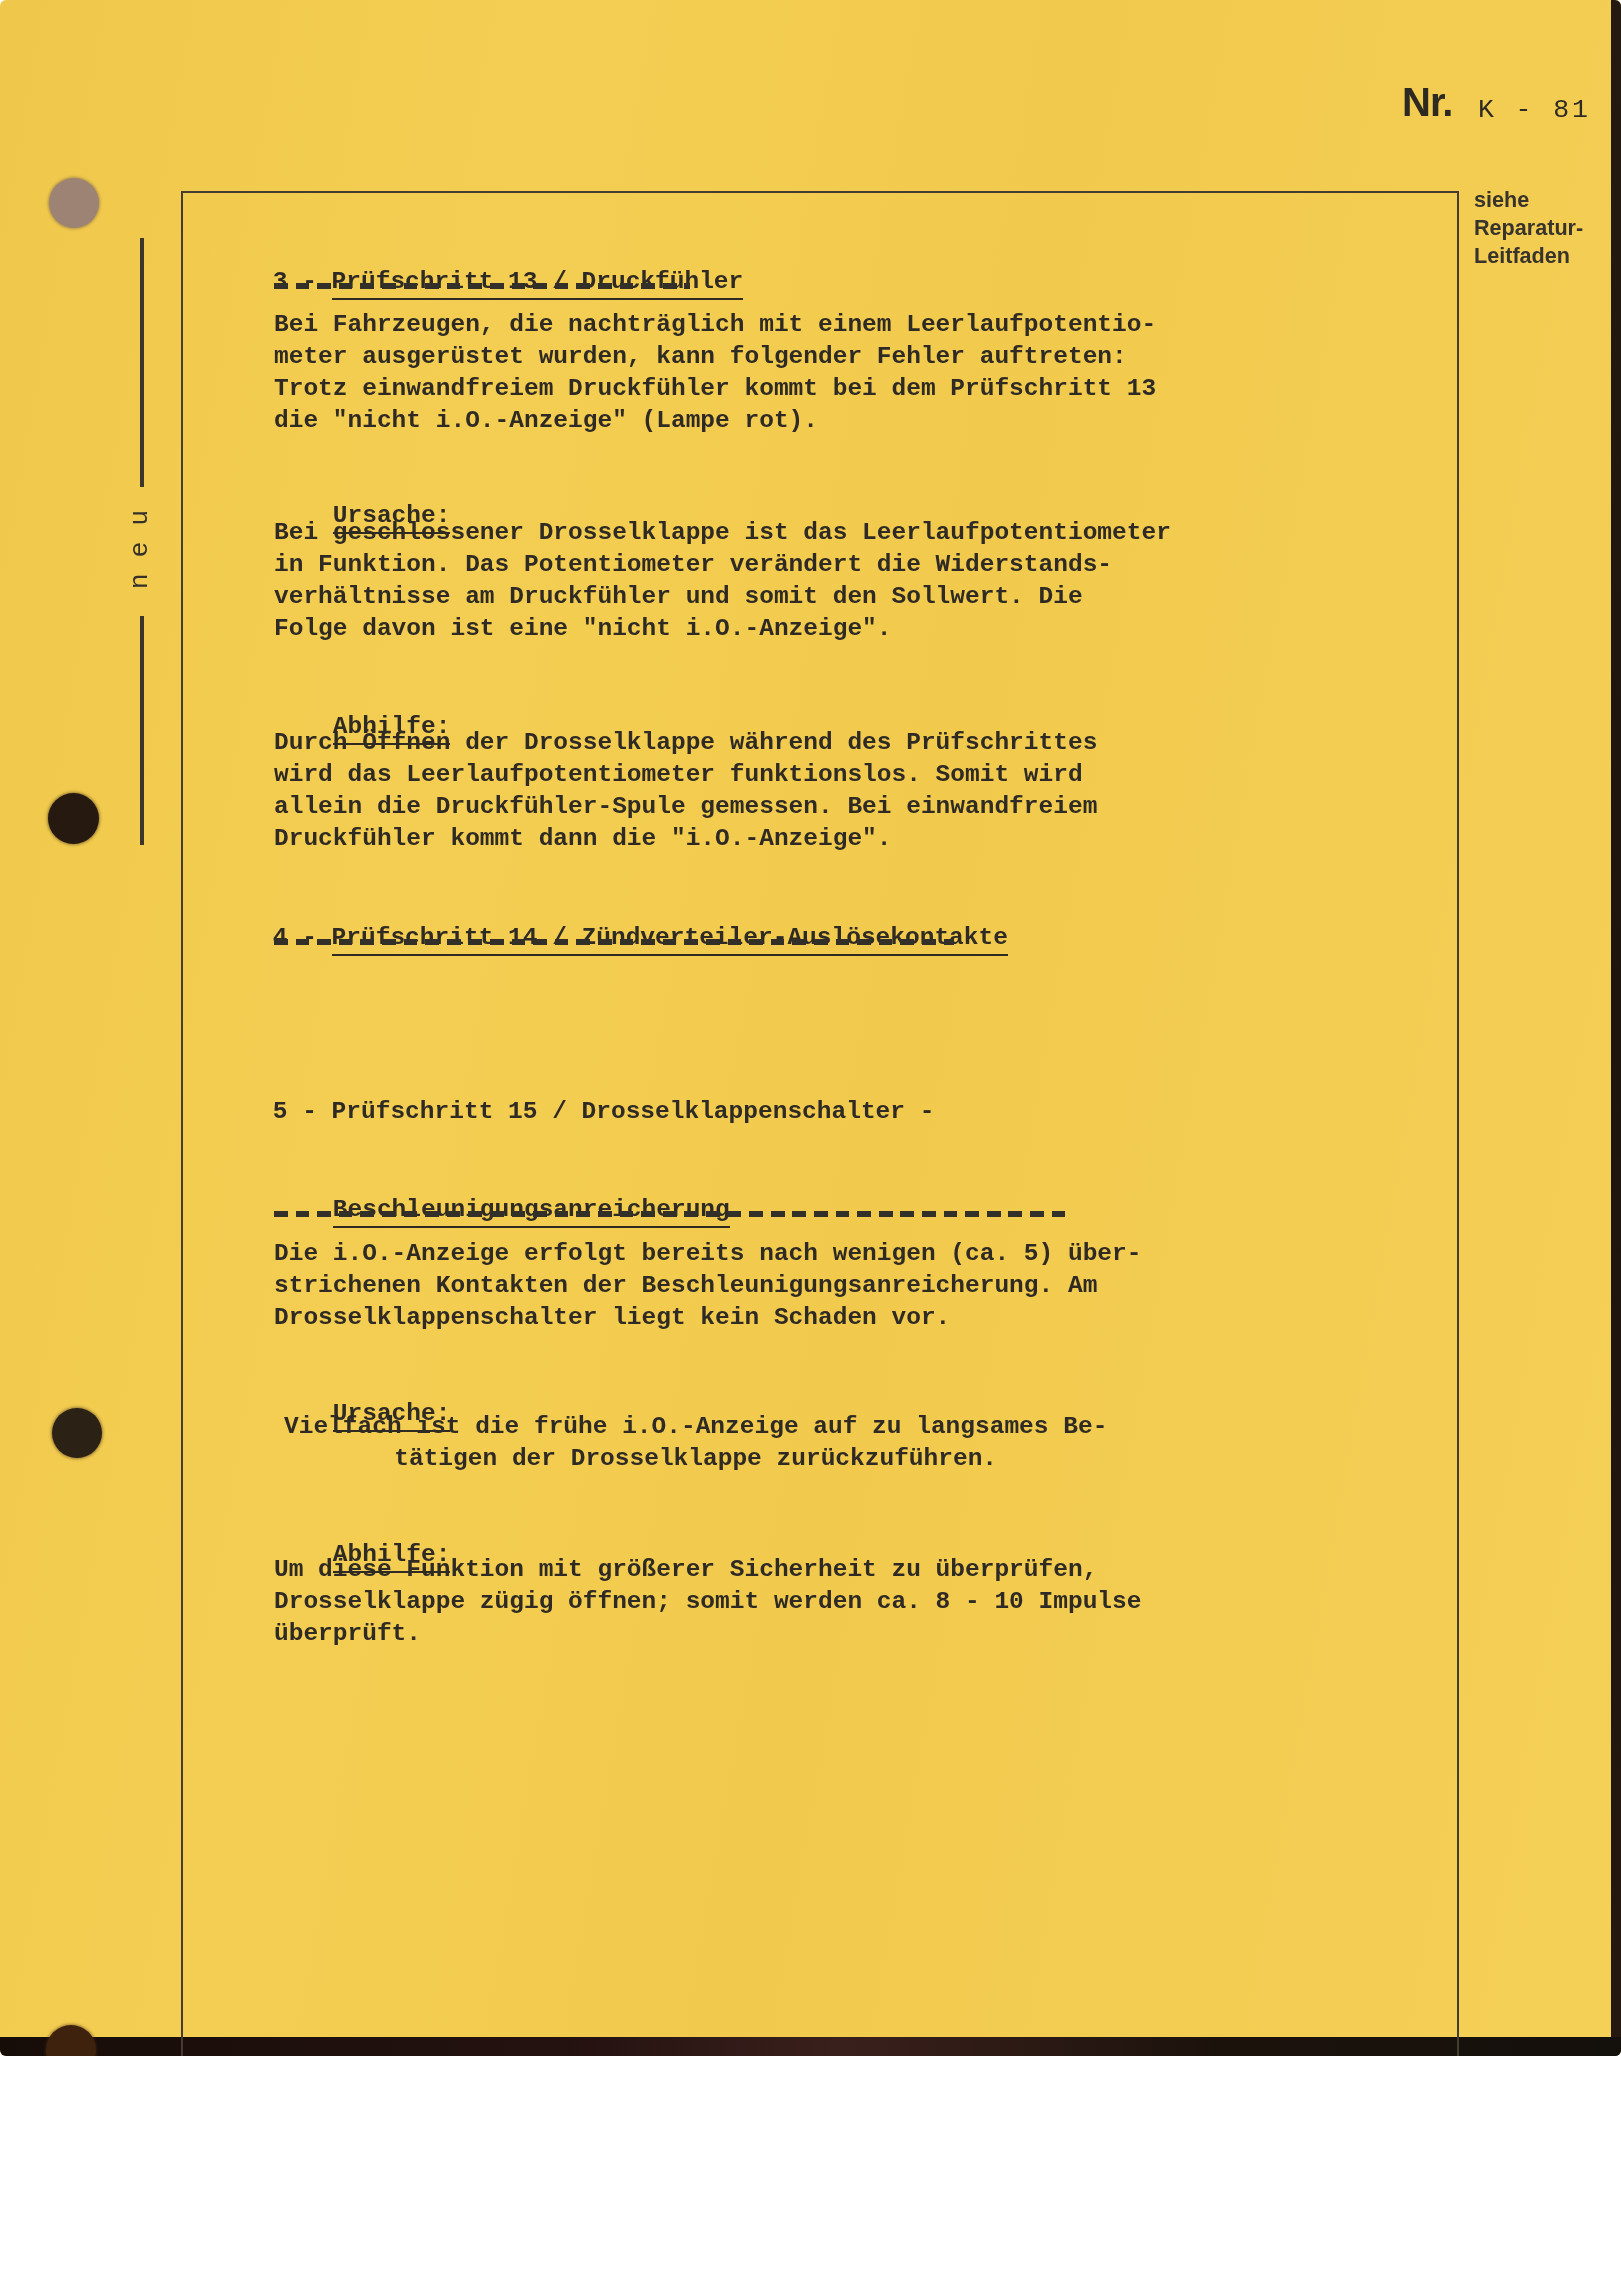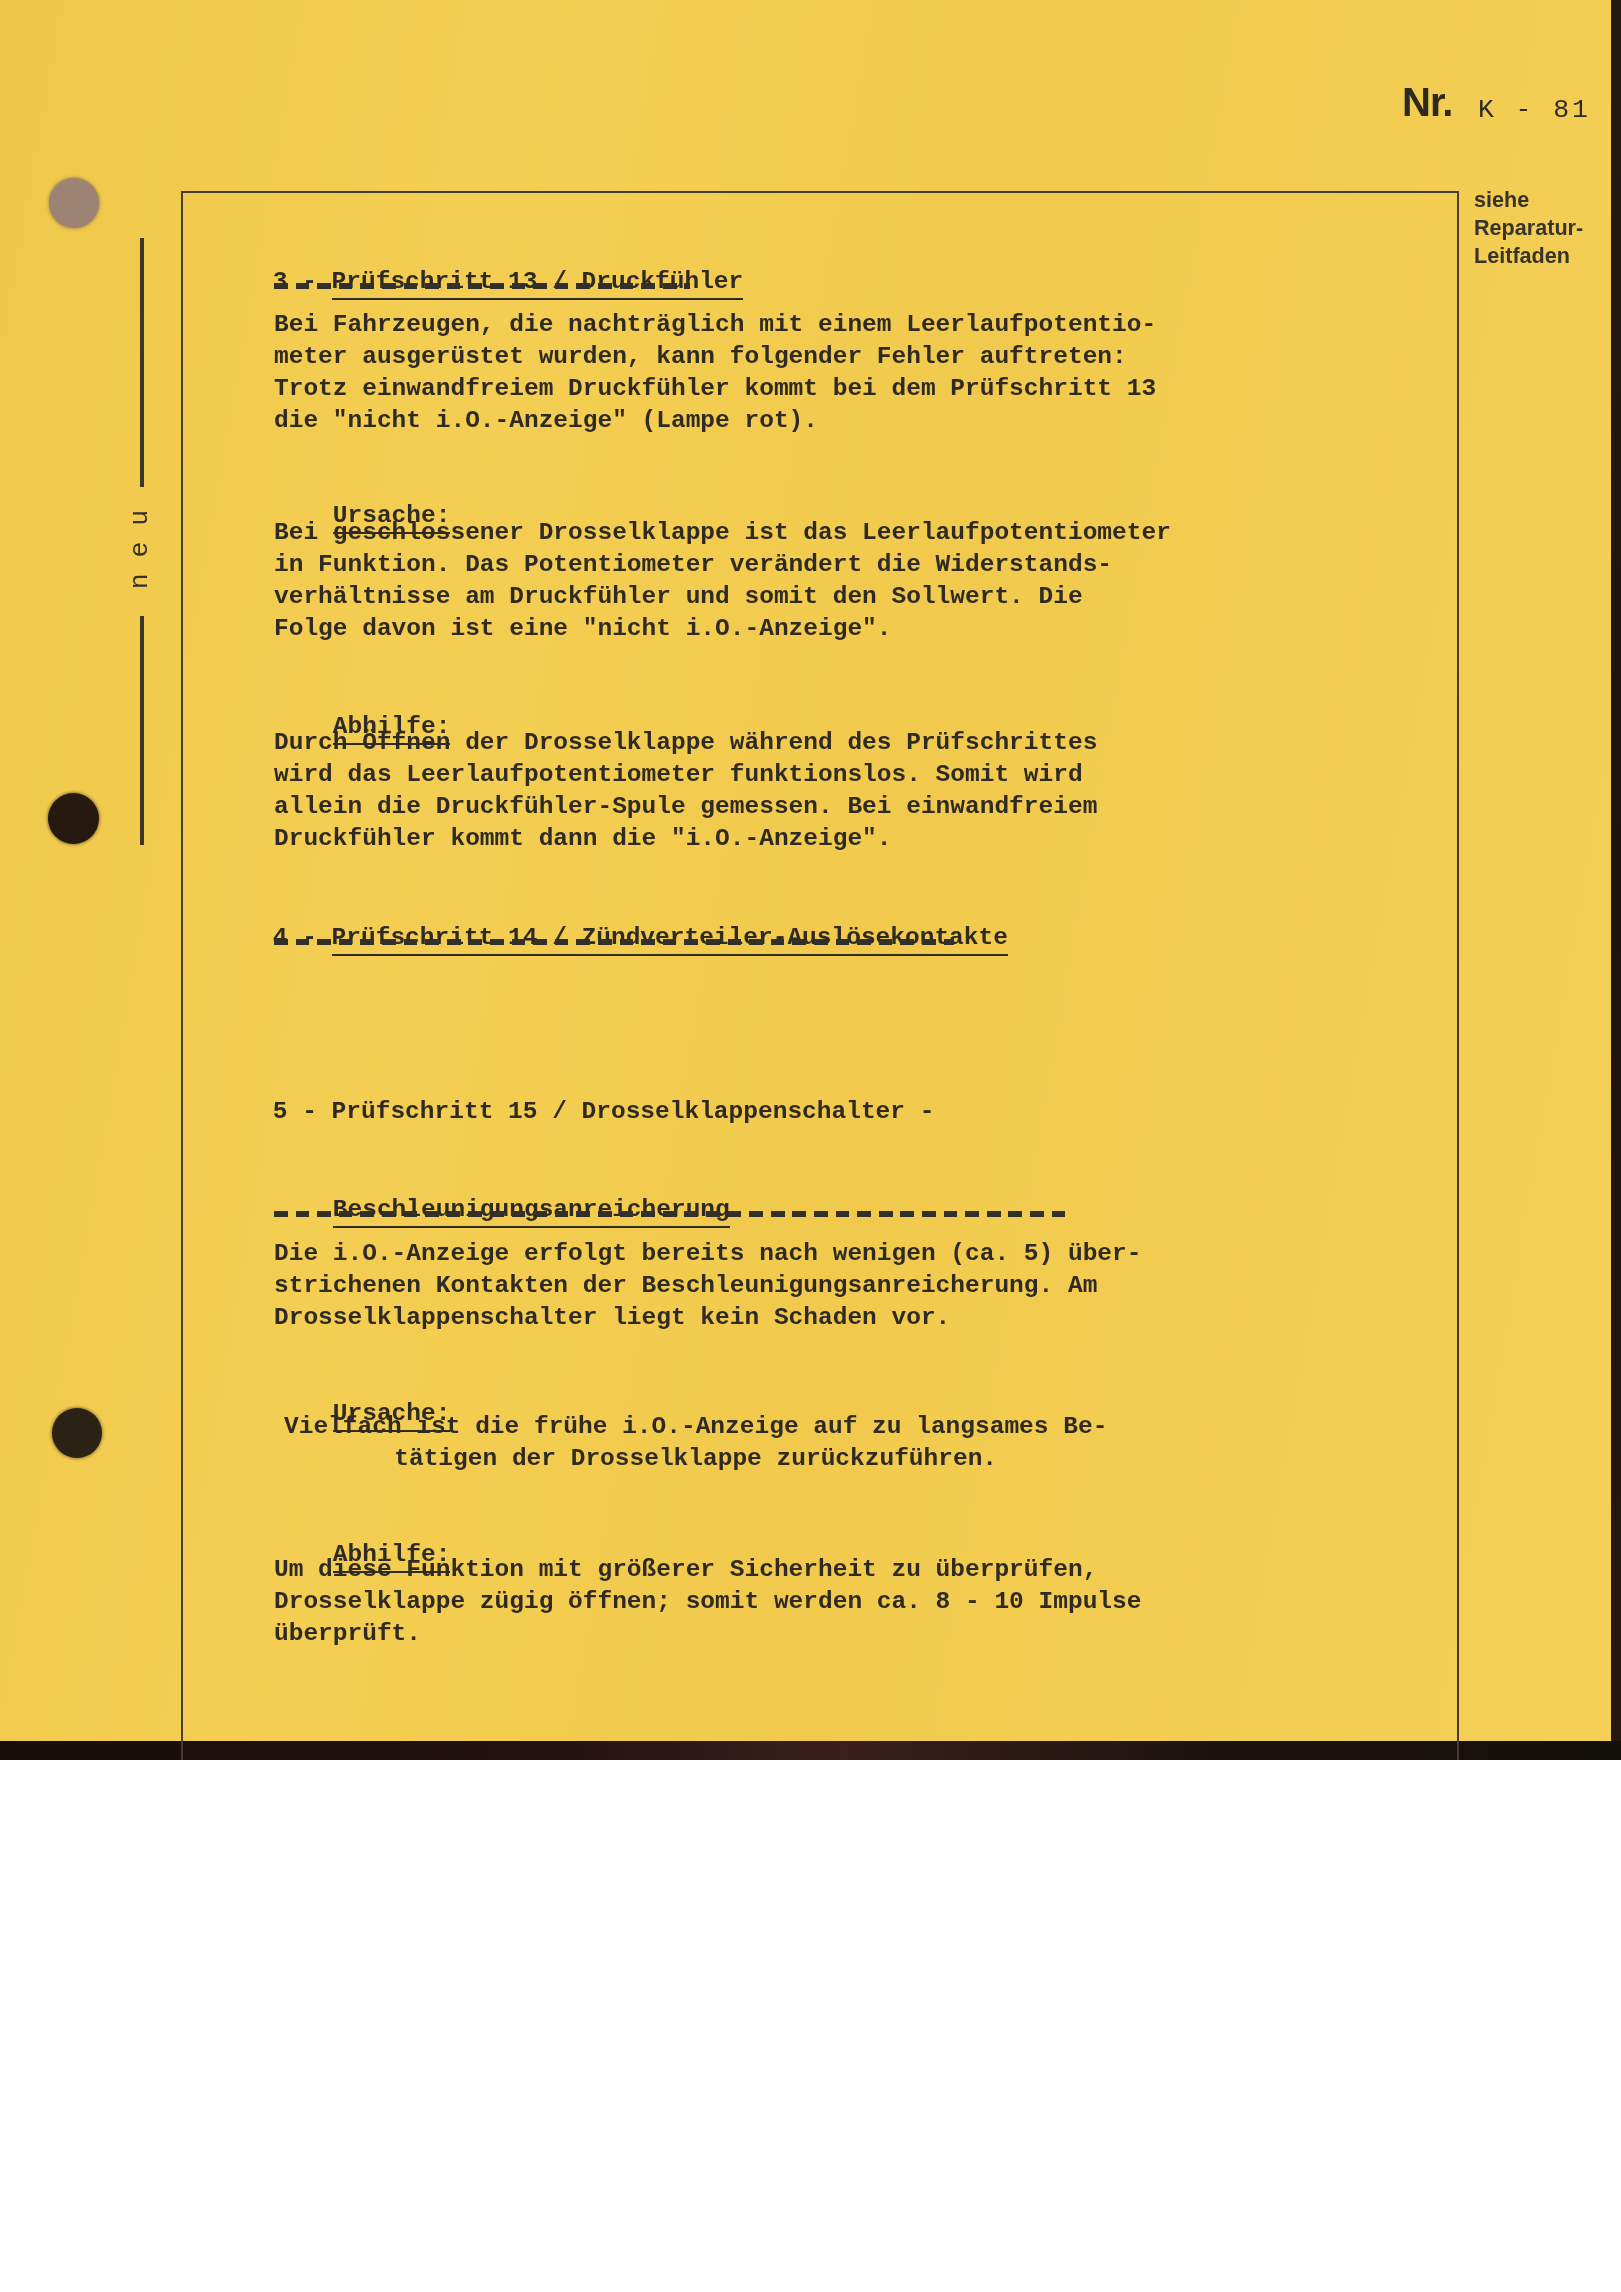--- a/index.html
+++ b/index.html
@@ -2,24 +2,25 @@
 <html><head>
 <meta charset="utf-8">
 <style>
   * { margin: 0; padding: 0; box-sizing: border-box; }
   html, body { width: 1621px; }
   body { font-family: "Liberation Sans", sans-serif; }
 
   .page {
     position: relative;
     width: 1621px;
-    height: 1760px;
+    height: 2056px;
     overflow: hidden;
     background: linear-gradient(100deg, #efc84b 0%, #f4ce52 28%, #f1ca4d 55%, #f5d057 100%);
     color: #2f2b24;
+    border-radius: 6px;
   }
 
   
   .edge-right {
     position: absolute; right: 0; top: 0; width: 9.8px; height: 100%;
     background: linear-gradient(180deg, #241a12 0%, #1c140d 50%, #251811 100%);
   }
   .edge-bottom {
     position: absolute; left: 0; bottom: 0; width: 100%; height: 18.6px;
     background: linear-gradient(90deg, #170d08 0%, #241210 35%, #3a201c 52%, #1c120c 75%, #14100c 100%);

